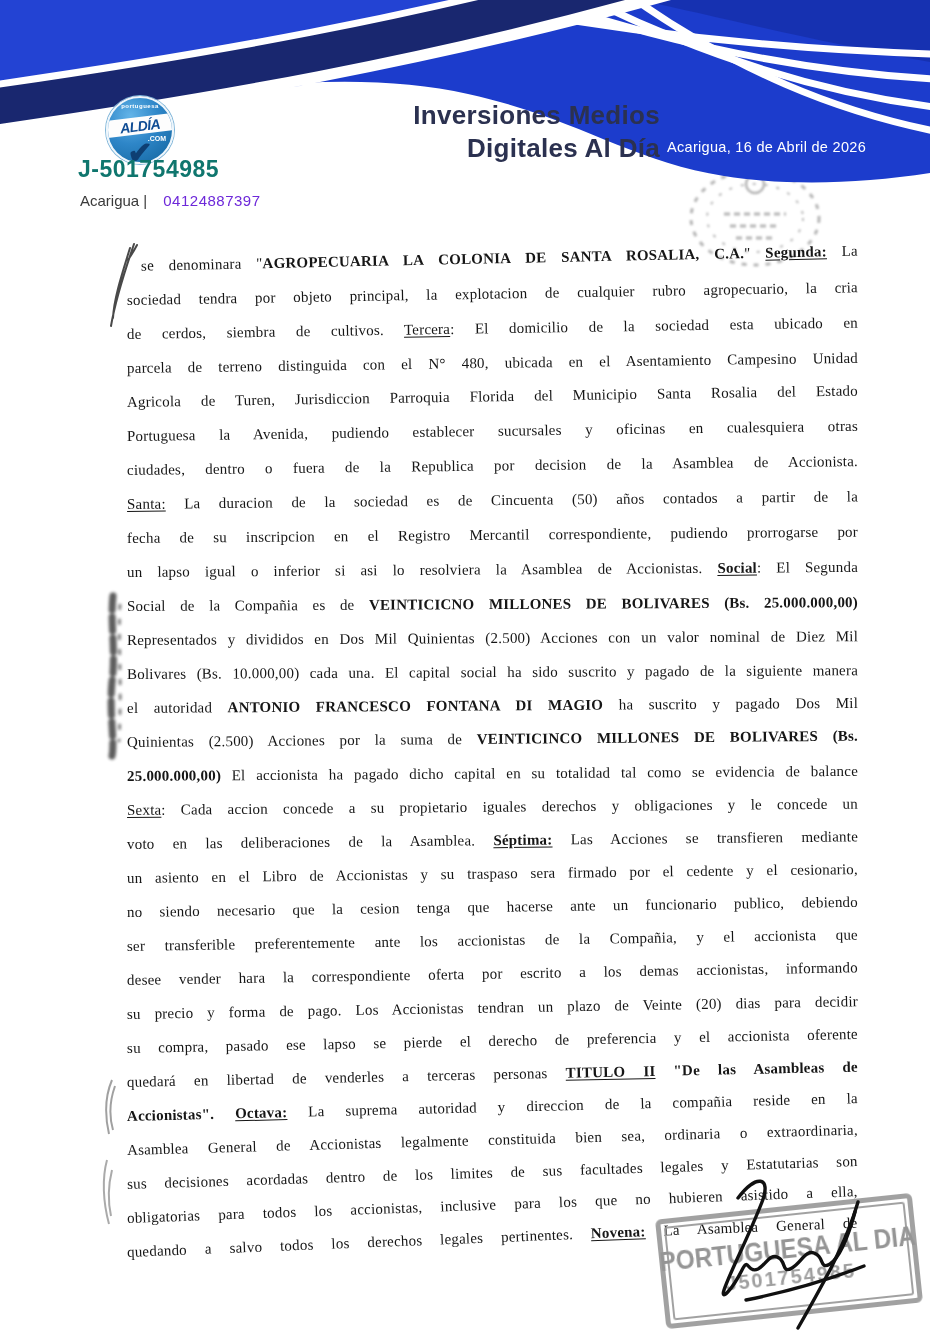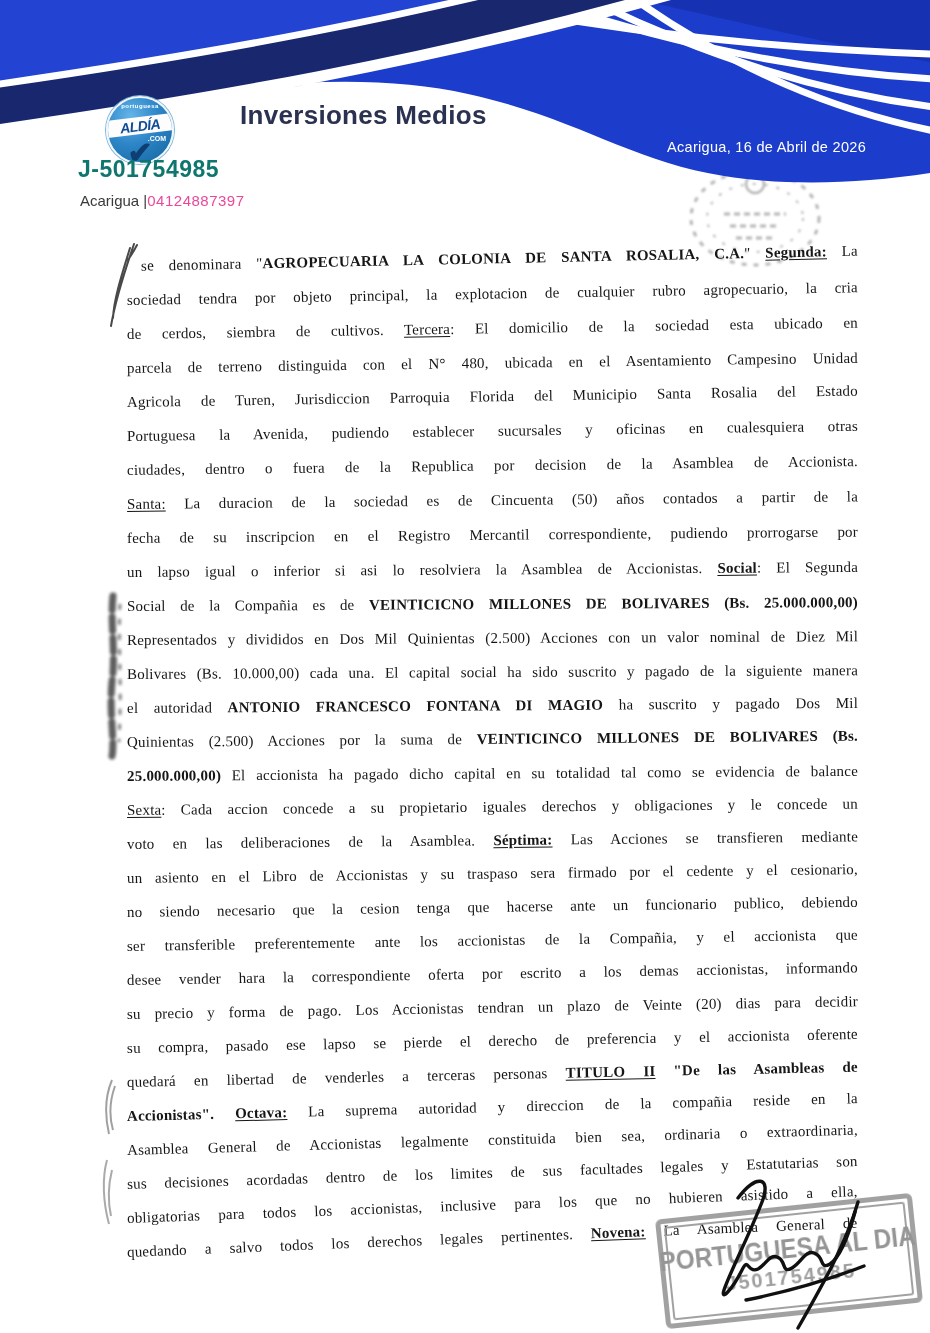--- a/index.html
+++ b/index.html
@@ -14,28 +14,28 @@
       border:2px solid #eef6fc;box-shadow:0 0 0 1px #7db4d8;z-index:4;overflow:hidden;}
   .logo-arc{position:absolute;top:5px;left:0;width:100%;text-align:center;font-size:6px;
       color:#fff;font-weight:bold;letter-spacing:.5px;}
   .logo-band{position:absolute;left:-6px;right:-6px;top:19px;height:17px;background:#fdfdfd;
       transform:rotate(-7deg);text-align:center;}
   .logo-band span{font-style:italic;font-weight:bold;font-size:14px;color:#0f4c94;line-height:17px;
       letter-spacing:-.5px;}
   .logo-com{position:absolute;top:37px;right:6px;font-size:7px;font-weight:bold;color:#fff;}
   .logo-check{position:absolute;bottom:-6px;left:0;width:100%;text-align:center;font-size:30px;
       line-height:30px;color:#0e3f73;font-weight:bold;}
-  .brand-title{position:absolute;left:240px;top:99px;width:420px;text-align:left;z-index:4;
+  .brand-title{position:absolute;left:240px;top:99px;width:420px;text-align:right;z-index:4;
       font-weight:600;font-size:26px;line-height:33px;color:#2b3150;letter-spacing:.3px;}
   .date-text{position:absolute;right:64px;top:139px;z-index:4;color:#fff;font-size:14.5px;
       letter-spacing:.3px;font-weight:500;}
   .tax-id{position:absolute;left:78px;top:156px;z-index:4;font-size:23px;font-weight:800;
       color:#0f766e;letter-spacing:.5px;}
   .phone-row{position:absolute;left:80px;top:192px;z-index:4;font-size:15px;color:#3a3a3a;}
-  .phone-row .num{margin-left:0;color:#ec4899;letter-spacing:.5px;}
+  .phone-row .num{margin-left:16px;color:#6d28d9;letter-spacing:.5px;}
 
   
   .doc-body{position:absolute;left:127px;top:249px;width:731px;z-index:5;
       font-family:"Liberation Serif",serif;font-size:15px;color:#1b1b1b;
       filter:blur(.28px) contrast(1.05);letter-spacing:.2px;word-spacing:1px;}
   .line{height:34px;line-height:34px;text-align:justify;text-align-last:justify;overflow:visible;
       transform-origin:left center;}
   .line .b{font-weight:bold;}
   .line .u{text-decoration:underline;text-underline-offset:2px;}
 
@@ -79,20 +79,21 @@
 
   <div class="brand-logo">
     <div class="logo-arc">portuguesa</div>
     <div class="logo-band"><span>ALDÍA</span></div>
     <div class="logo-com">.COM</div>
     <div class="logo-check">✔</div>
   </div>
 
   <div class="brand-title">
     <div>Inversiones Medios</div>
+    <div>Digitales Al Día</div>
   </div>
 
   <div class="date-text">Acarigua, 16 de Abril de 2026</div>
 
   <div class="tax-id">J-501754985</div>
   <div class="phone-row">
     <span>Acarigua |</span><span class="num">04124887397</span>
   </div>
 
   <svg class="ink" style="left:104px;top:240px;filter:blur(.4px);opacity:.85;" width="34" height="92" viewBox="0 0 34 92">

